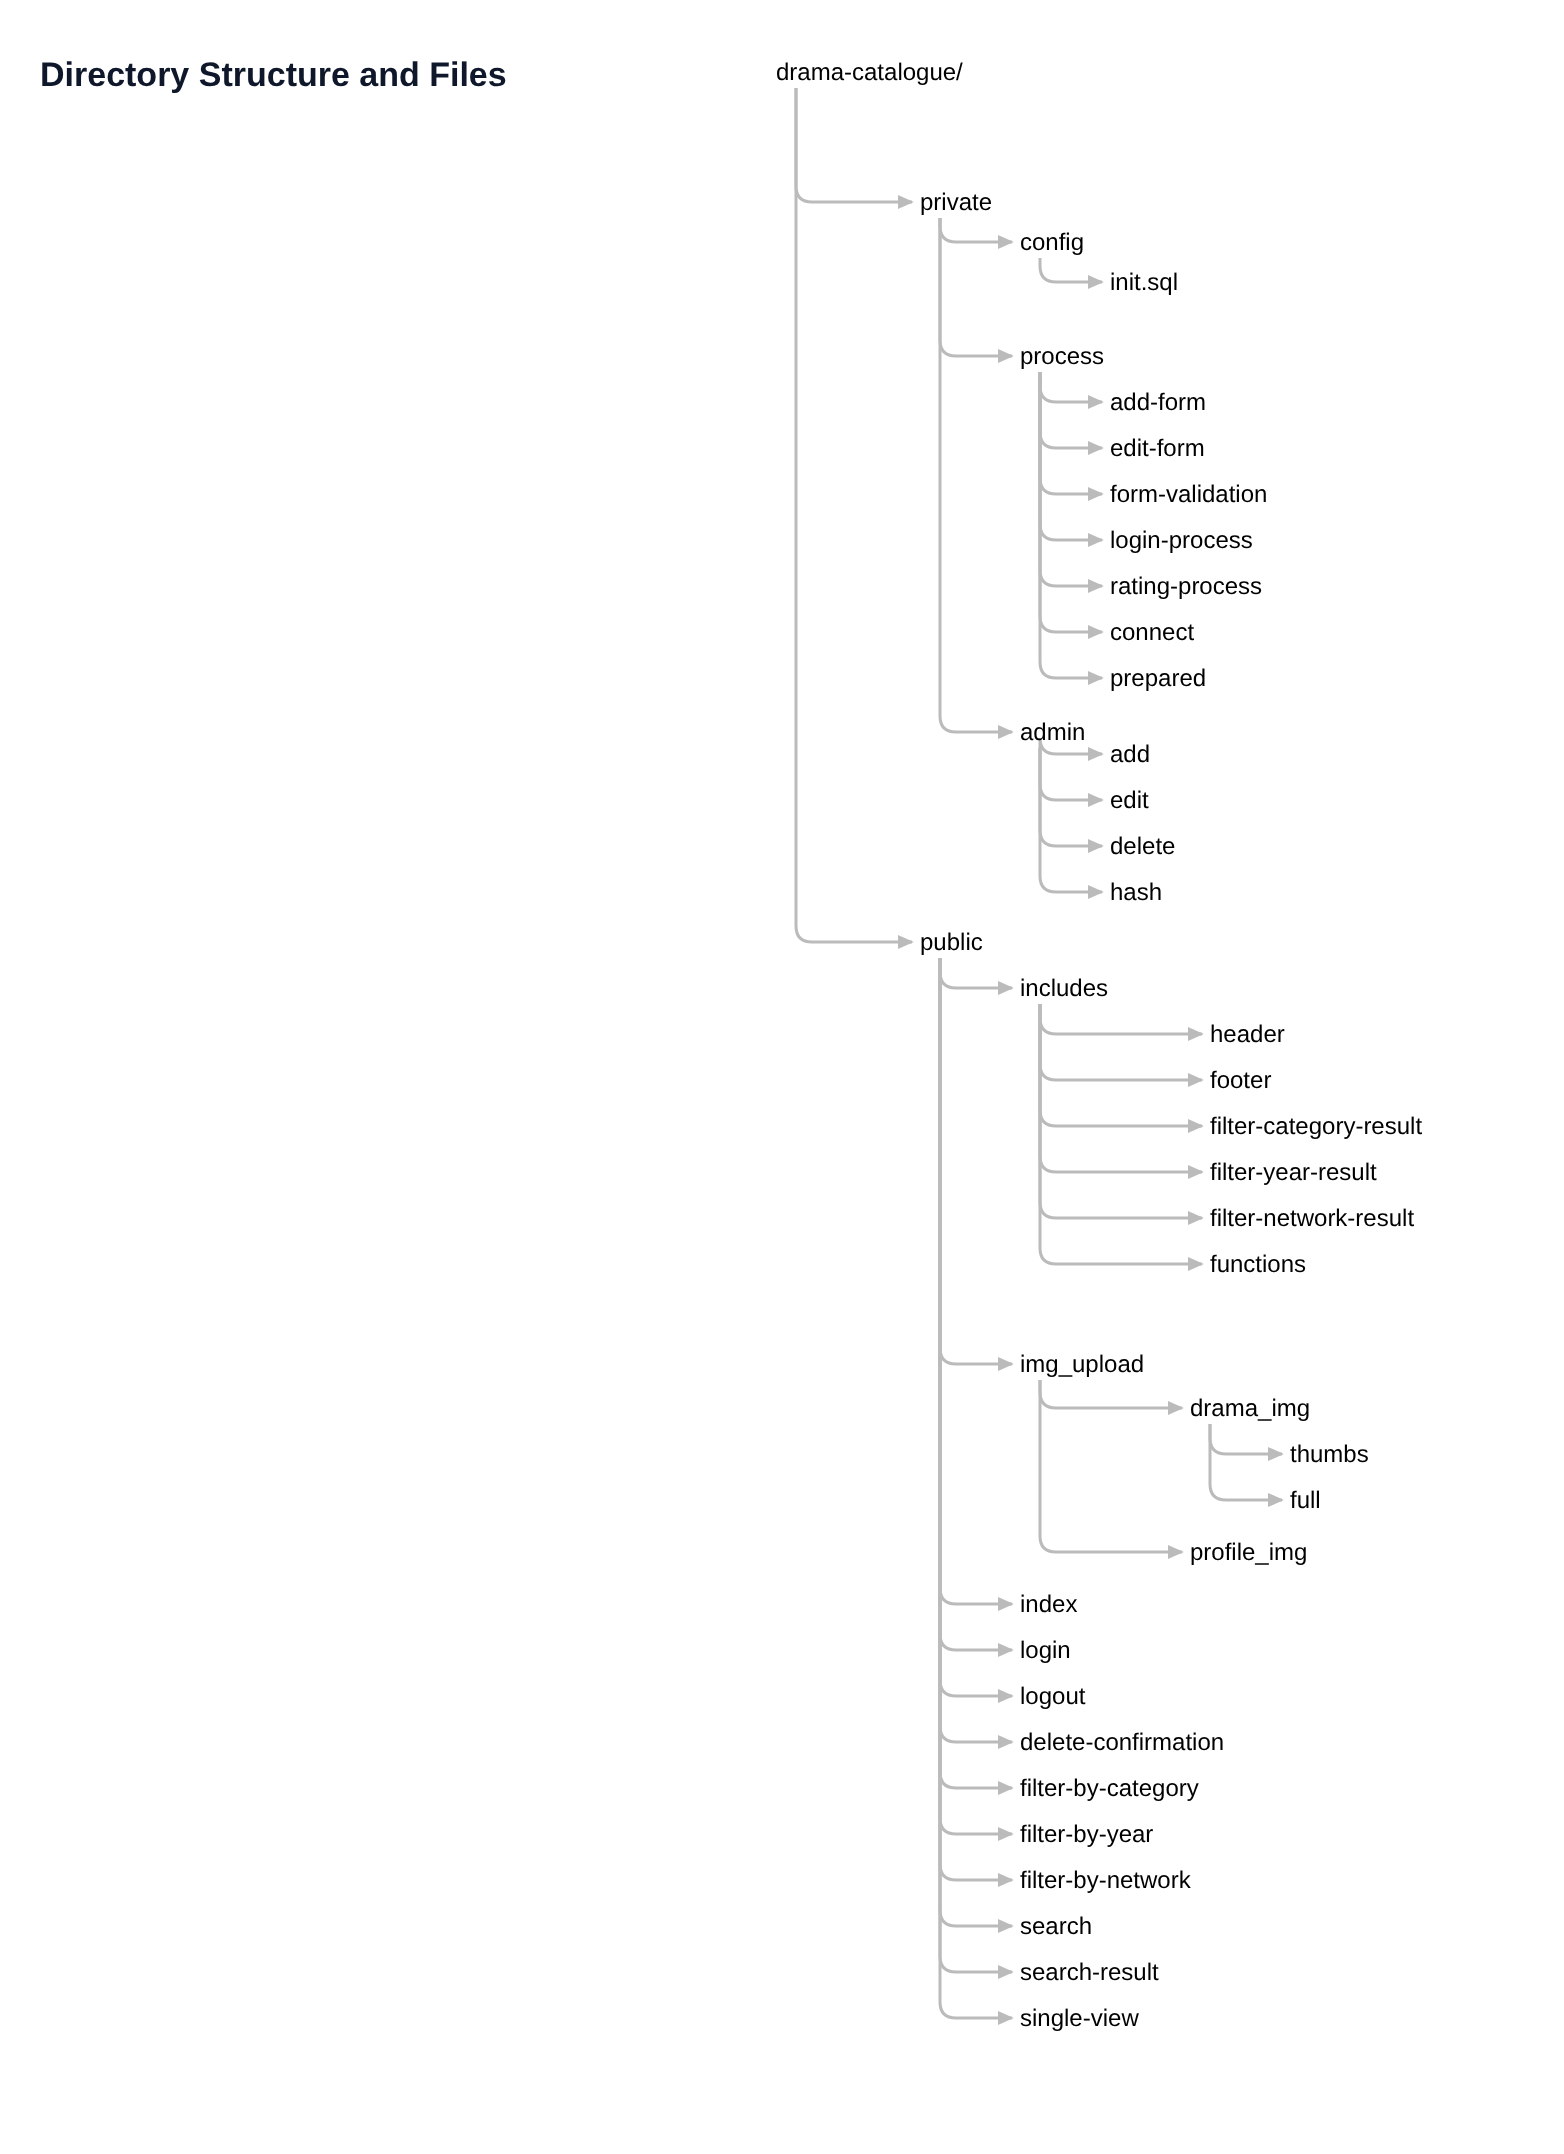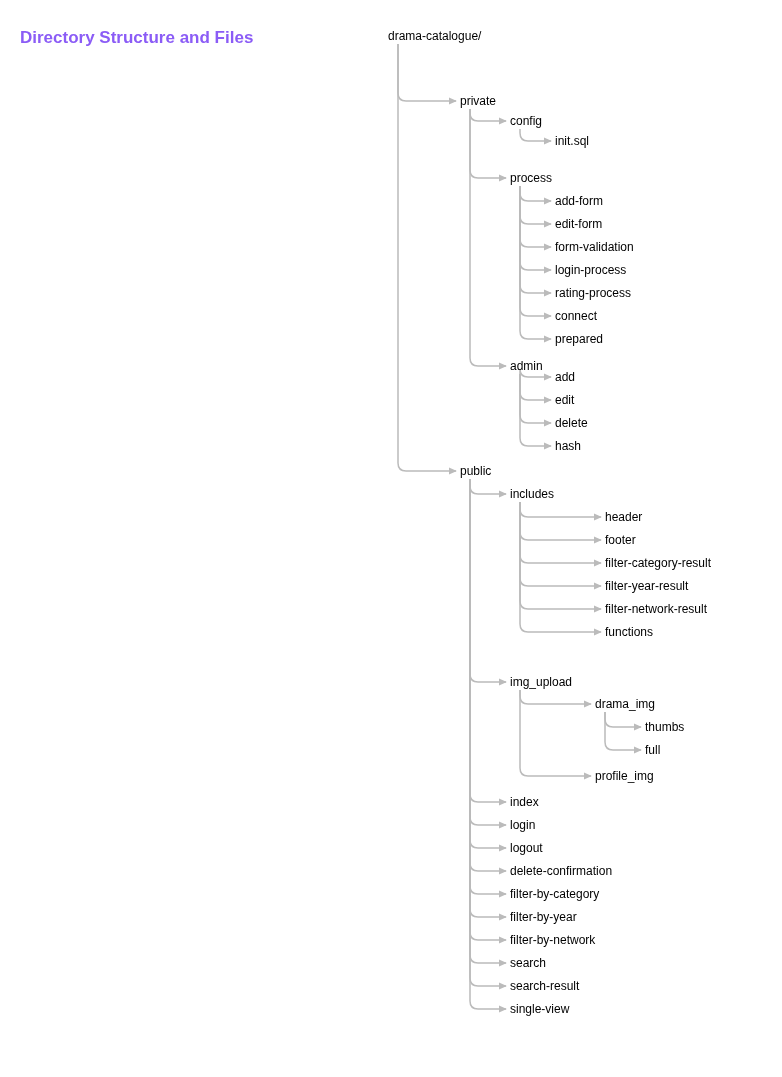--- a/index.html
+++ b/index.html
@@ -10,21 +10,21 @@
     width: 782px;
     height: 1077px;
     position: relative;
   }
   .title {
     position: absolute;
     top: 28px;
     left: 20px;
     font-weight: bold;
     font-size: 17px;
-    color: #8b5cf6;
+    color: #0f172a;
   }
   svg {
     position: absolute;
     top: 0;
     left: 0;
   }
   .node-label {
     font-family: Arial, Helvetica, sans-serif;
     font-size: 12px;
     fill: #000;

